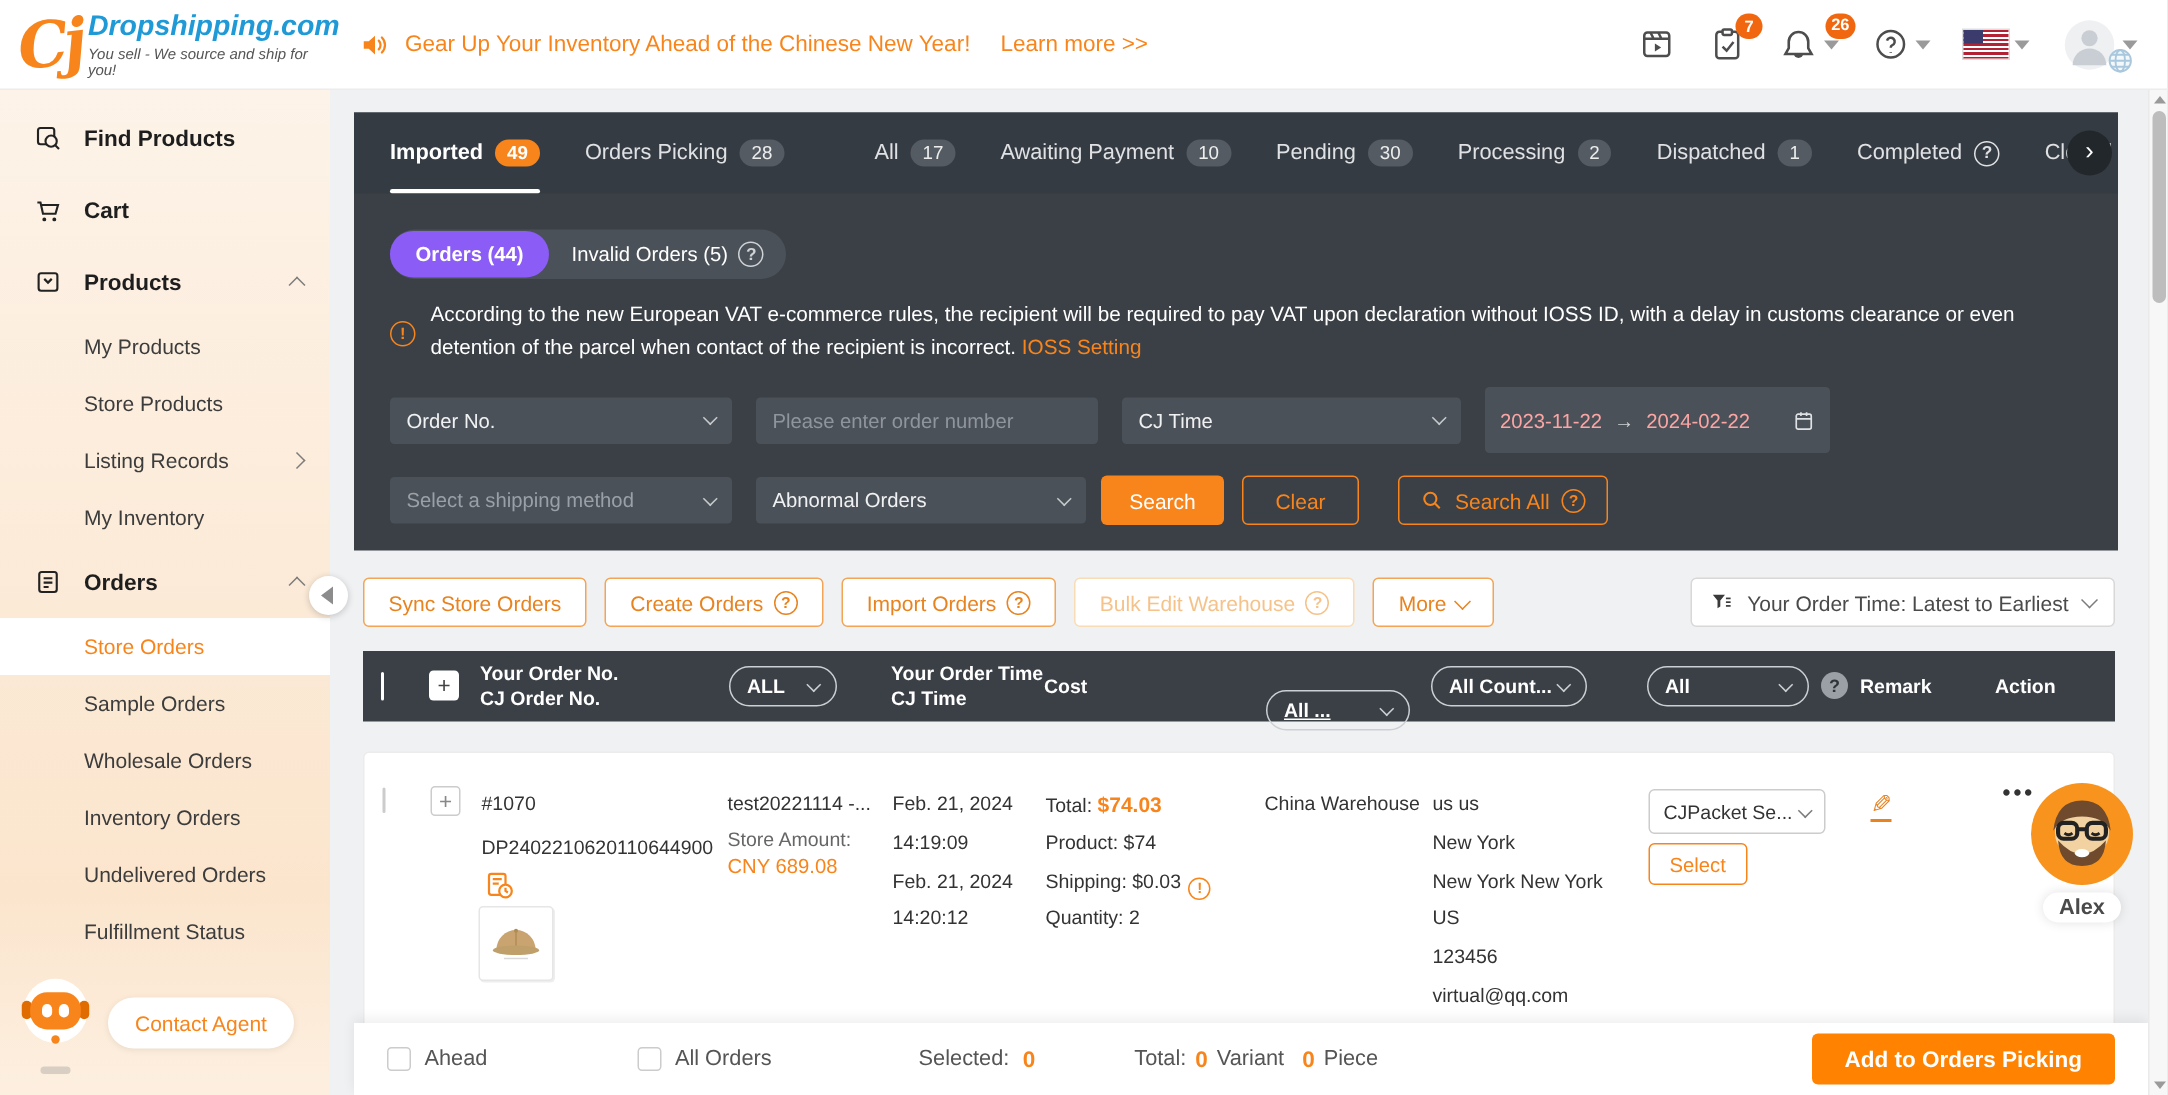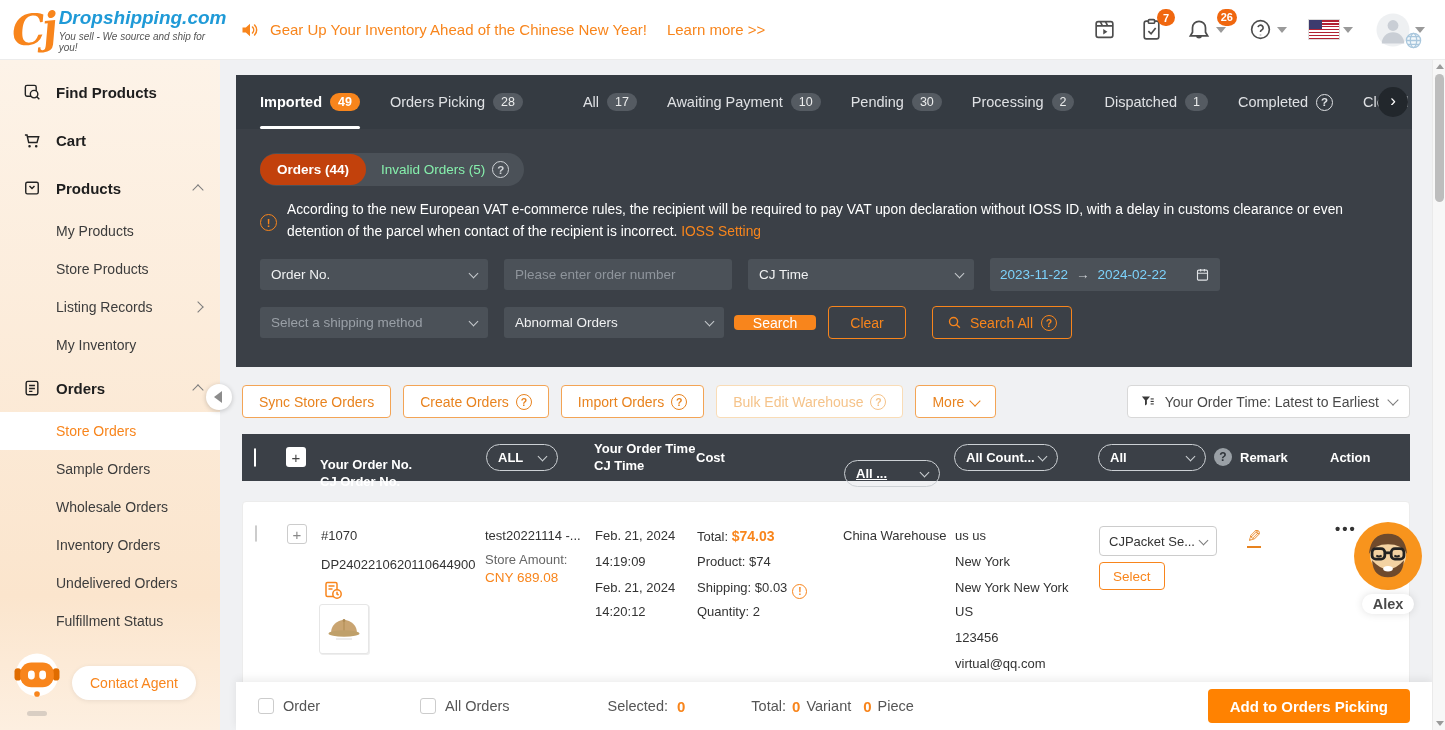--- a/index.html
+++ b/index.html
@@ -56,39 +56,39 @@
   .tab.trunc { max-width:112px; overflow:hidden; margin-right:0; }
   .badge-g { background:#555b62; color:#eceded; border-radius:10px; padding:2px 8px; font-size:12.5px; }
   .badge-o { background:#f8851c; color:#fff; border-radius:10px; padding:2px 8px; font-size:12.5px; font-weight:bold; }
   .tabdiv { width:1px; height:26px; background:#e8e9ea; opacity:.9; margin-right:30px; }
   .helpc { width:17px; height:17px; border:1.5px solid currentColor; border-radius:50%; display:inline-flex; align-items:center; justify-content:center; font-size:11.5px; font-weight:bold; flex:0 0 auto; }
   .helpc::before { content:"?"; }
   .tabs-scroll { position:absolute; right:4px; top:50%; transform:translateY(-50%); width:30px; height:30px; border-radius:50%; background:#22272c; color:#fff; display:flex; align-items:center; justify-content:center; font-size:17px; cursor:pointer; }
   .tabs-scroll::before { content:"›"; margin-top:-2px; }
 
   .subtabs { margin:24px 24px 0; display:inline-flex; align-items:center; background:#4b5158; border-radius:17px; }
-  .subtab-on { background:#c2410c; color:#fff; border-radius:17px; padding:8px 17px; font-size:13.5px; font-weight:bold; cursor:pointer; }
-  .subtab-off { color:#86efac; padding:8px 15px; font-size:13.5px; display:flex; gap:7px; align-items:center; cursor:pointer; }
+  .subtab-on { background:#8b5cf6; color:#fff; border-radius:17px; padding:8px 17px; font-size:13.5px; font-weight:bold; cursor:pointer; }
+  .subtab-off { color:#ffffff; padding:8px 15px; font-size:13.5px; display:flex; gap:7px; align-items:center; cursor:pointer; }
   .subtab-off .helpc { color:#cfd3d7; }
 
   .notice { display:flex; gap:10px; margin:13px 24px 0; color:#fff; font-size:13.8px; line-height:22px;align-items:center; }
   .bangc { width:17px; height:17px; border:1.6px solid #f8851c; color:#f8851c; border-radius:50%; display:inline-flex; align-items:center; justify-content:center; font-size:11px; font-weight:bold; flex:0 0 auto; margin-top:3px; }
   .bangc::before { content:"!"; }
   .ioss { color:#f8851c; cursor:pointer; }
 
   .frow { display:flex; margin:15px 24px 0; align-items:center; }
   .dsel { width:228px; height:31px; background:#4b5158; border-radius:3px; display:flex; align-items:center; justify-content:space-between; padding:0 11px; color:#f0f1f2; font-size:13.5px; cursor:pointer; margin-right:16px; }
   .dsel .chev { border-color:#c6cacd; width:7px; height:7px; }
   .dsel.placeholder { color:#9aa0a7; }
   .dinput { width:228px; height:31px; background:#4b5158; border:none; border-radius:3px; padding:0 11px; color:#eee; font-size:13.5px; margin-right:16px; outline:none; }
   .dinput::placeholder { color:#8f959c; }
-  .drange { width:230px; height:33px; background:#4b5158; border-radius:3px; display:flex; align-items:center; gap:8px; padding:0 10px; color:#7dd3fc; font-size:13.5px; }
+  .drange { width:230px; height:44px; background:#4b5158; border-radius:3px; display:flex; align-items:center; gap:8px; padding:0 10px; color:#fca5a5; font-size:13.5px; }
   .drange .arrow::before { content:"→"; color:#cfd3d7; }
   .drange svg { margin-left:auto; }
-  .btn-search { width:82px; height:15px; background:#f8851c; color:#fff; border:none; border-radius:4px; font-size:14px; margin-left:10px; margin-right:12px; cursor:pointer; font-family:inherit; }
+  .btn-search { width:82px; height:33px; background:#f8851c; color:#fff; border:none; border-radius:4px; font-size:14px; margin-left:10px; margin-right:12px; cursor:pointer; font-family:inherit; }
   .btn-clear { width:78px; height:33px; background:transparent; color:#f8851c; border:1px solid #f8851c; border-radius:4px; font-size:14px; cursor:pointer; font-family:inherit; }
   .btn-searchall { height:33px; background:transparent; color:#f8851c; border:1px solid #f8851c; border-radius:4px; font-size:14px; margin-left:26px; padding:0 14px; display:flex; align-items:center; gap:8px; cursor:pointer; font-family:inherit; }
   .btn-searchall .helpc { width:16px; height:16px; font-size:10.5px; }
 
   .actions { margin:18px 22px 0; display:flex; align-items:center; }
   .obtn { height:33px; border:1px solid #f3a455; color:#e8831f; background:#fff; border-radius:4px; padding:0 16px; display:flex; align-items:center; gap:7px; font-size:14px; margin-right:12px; cursor:pointer; white-space:nowrap; }
   .obtn .helpc { width:16px; height:16px; font-size:10.5px; }
   .obtn.disabled { border-color:#f9dcb6; color:#f5c38a; cursor:default; }
   .obtn .chev { border-color:#e8831f; margin-top:-2px; }
   .sortbox { margin-left:auto; height:33px; border:1px solid #d8d8d8; background:#fff; border-radius:4px; display:flex; align-items:center; gap:10px; padding:0 12px; color:#4a4a4a; font-size:14px; cursor:pointer; }
@@ -435,21 +435,21 @@
         <span>Your Order Time: Latest to Earliest</span>
         <span class="chev down"></span>
       </div>
     </div>
 
     <div class="thead">
       <span class="pos" style="left:12px;top:15px;"><span class="checkbox dark"></span></span>
       <span class="pos" style="left:44px;top:13px;">
           <span class="plusbox"></span>
         </span>
-      <span class="pos h2line" style="left:78px;top:22px;">
+      <span class="pos h2line" style="left:78px;top:6px;">
         <span>Your Order No.</span><br>
         <span>CJ Order No.</span>
       </span>
       <span class="pos" style="left:244px;top:10px;">
           <span class="hpill" style="width:72px;">
             <span>ALL</span>
             <span class="chev down"></span>
           </span>
         </span>
       <span class="pos h2line" style="left:352px;top:6px;">
@@ -547,21 +547,21 @@
           <span class="selbtn">Select</span>
         </span>
 
       <span class="pos" style="left:1004px;top:26px;"><span class="pencil"></span></span>
       <span class="pos" style="left:1092px;top:18px;"><span class="dots"></span></span>
     </div>
 
     <div class="footbar">
       <span class="fitem" style="margin-right:60px;">
         <span class="checkbox"></span>
-        <span>Order</span>
+        <span>Ahead</span>
       </span>
       <span class="fitem" style="margin-right:98px;padding-left:40px;">
         <span class="checkbox"></span>
         <span>All Orders</span>
       </span>
       <span class="fitem" style="margin-right:66px;">
         <span>Selected:</span>
         <span class="onum">0</span>
       </span>
       <span class="fitem" style="gap:6px;">

